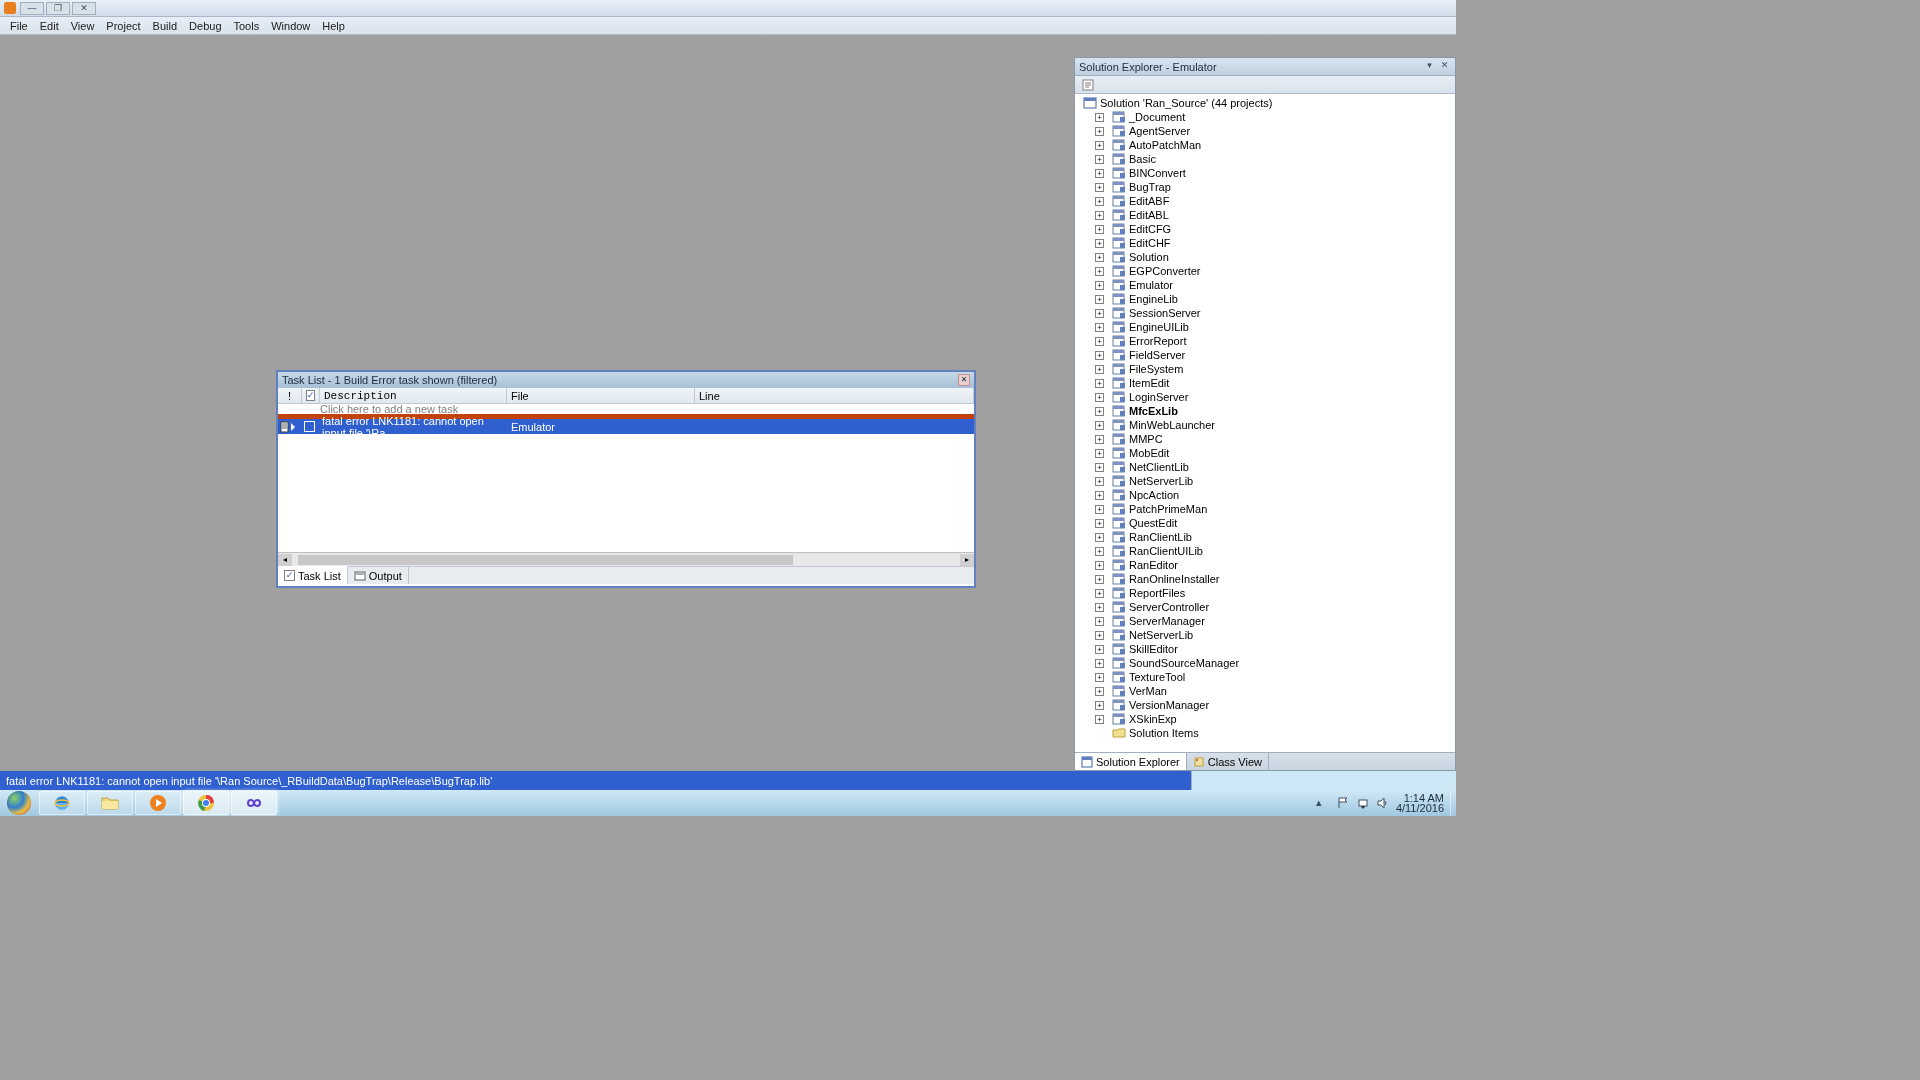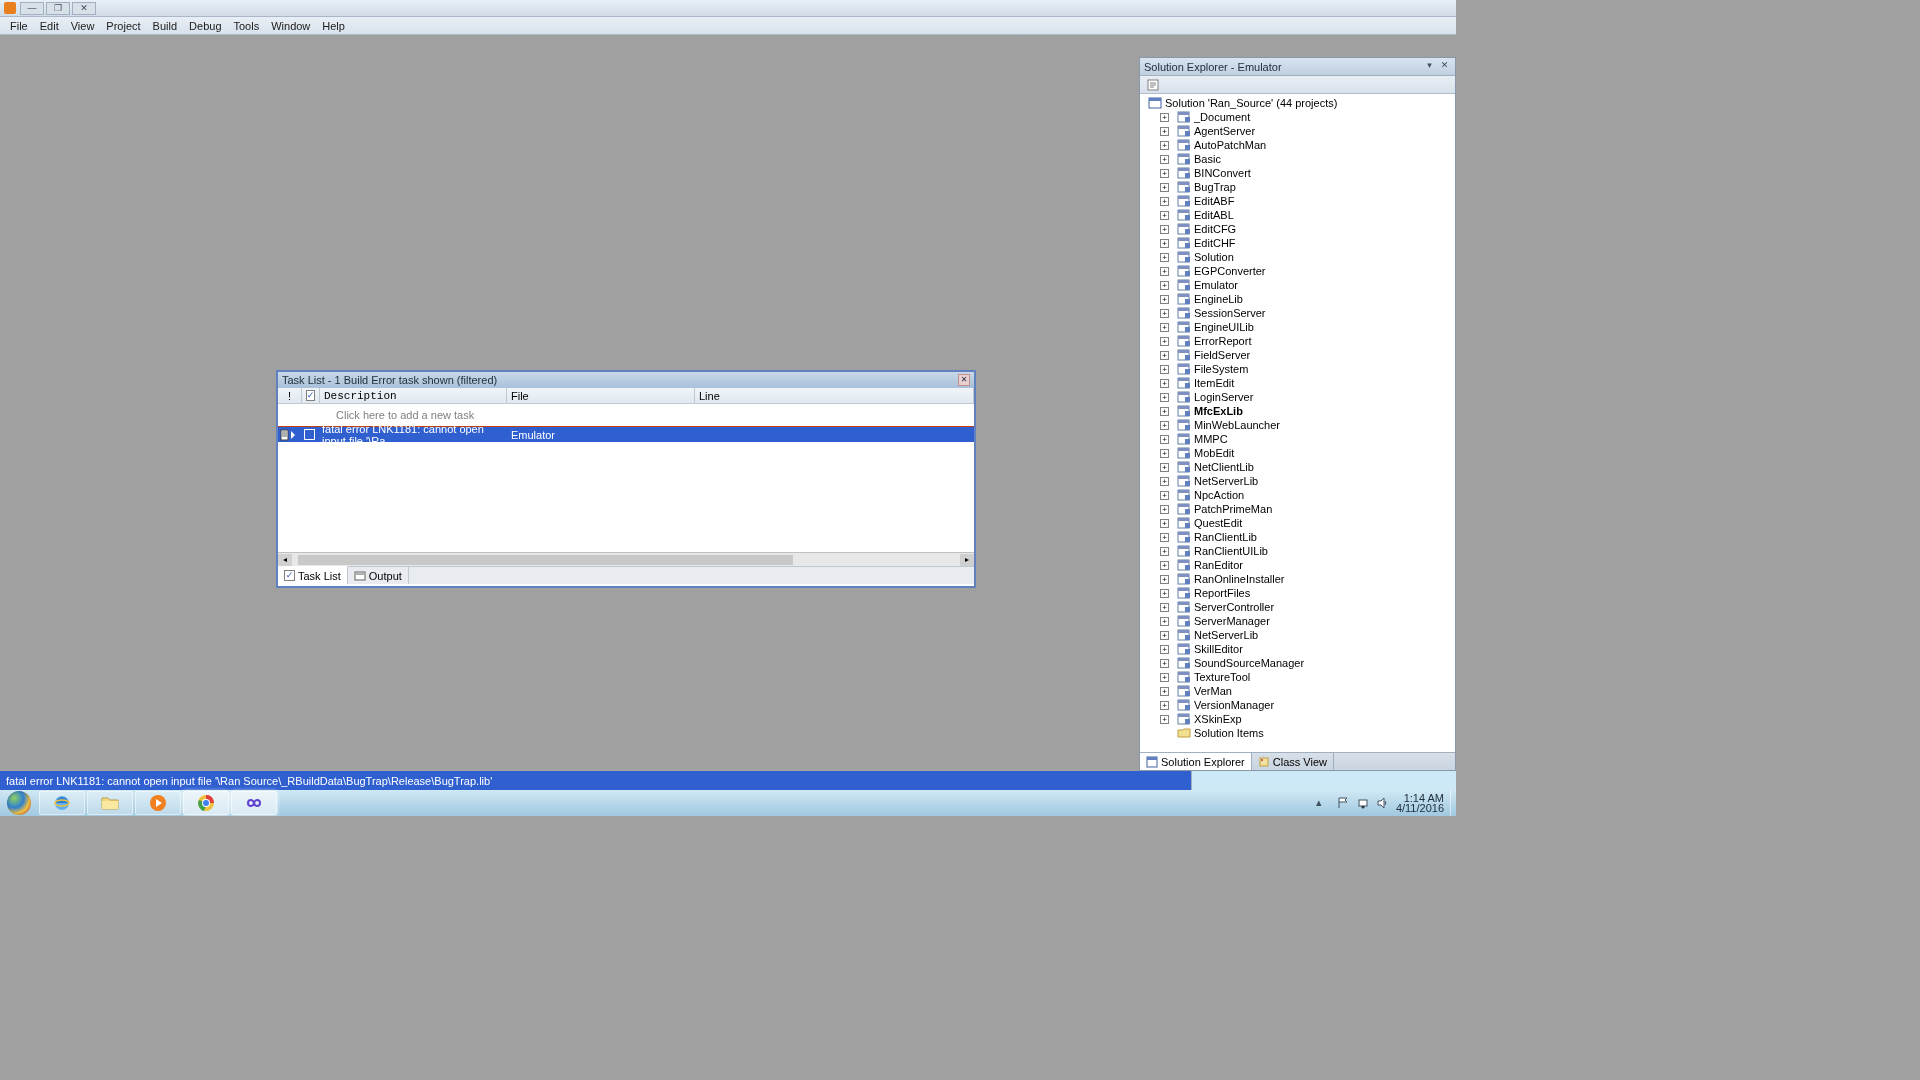--- a/index.html
+++ b/index.html
@@ -24,21 +24,21 @@
 .tb-combo { height:18px; background:#fff; border:1px solid #7a8a9a; display:flex; align-items:center; padding:0 4px; }
 .tb-combo.wide { width:92px; }
 .tb-combo.wider { width:144px;justify-content:center; }
 .tb-combo .dd { margin-left:auto; }
 .ic { width:14px; height:14px; display:inline-block; }
 
 
 .main { position:absolute; top:57px; left:0; right:0; bottom:45px; background:#a0a0a0; }
 
 
-.solexp { position:absolute; top:0; right:0; bottom:0; width:317px; background:#0f766e; border:1px solid #8898a8; display:flex; flex-direction:column; }
+.solexp { position:absolute; top:0; right:0; bottom:0; width:382px; background:#0f766e; border:1px solid #8898a8; display:flex; flex-direction:column; }
 .solexp-title { height:18px; background:linear-gradient(#d8e4f0,#c0d0e0); display:flex; align-items:center; padding:0 4px; font-weight:400; color:#203040; border-bottom:1px solid #a0b0c0; }
 .solexp-title .spacer { flex:1; }
 .solexp-title .pin, .solexp-title .xbtn { width:13px; height:13px; font-size:9px; text-align:center; margin-left:2px; color:#405060; }
 .solexp-tb { height:18px; background:linear-gradient(#e8eef4,#d8e2ec); display:flex; align-items:center; padding:0 4px; border-bottom:1px solid #b0bcc8; }
 .solexp-tree { flex:1; overflow:auto; padding:2px 0; background:#fff; }
 .tree-item { display:flex; align-items:center; height:14px; padding-left:4px; white-space:nowrap; }
 .tree-item.lvl1 { padding-left:8px; }
 .tree-item.lvl2 { padding-left:20px; }
 .expander { width:9px; height:9px; border:1px solid #808080; background:#fff; font-size:8px; line-height:7px; text-align:center; margin-right:2px; color:#000; }
 .tree-icon { width:14px; height:12px; margin-right:3px; display:inline-flex; align-items:center; justify-content:center; }
@@ -55,21 +55,21 @@
 .tl-title .spacer { flex:1; }
 .tl-title .xbox { width:12px; height:12px; background:#e8d0d0; border:1px solid #c09090; font-size:8px; text-align:center; line-height:10px; }
 .tl-body { height:calc(100% - 36px); display:flex; flex-direction:column; }
 .tl-header { height:16px; display:flex; border-bottom:1px solid #c0c8d0; background:linear-gradient(#f0f4f8,#e0e8f0); }
 .tl-header .col { border-right:1px solid #c0c8d0; padding:1px 4px; display:flex; align-items:center; color:#000; }
 .col-bang { width:24px; justify-content:center; }
 .col-chk { width:18px; justify-content:center; }
 .col-desc { width:187px;font-family:Liberation Mono, monospace; }
 .col-file { width:188px; }
 .col-line { flex:1; }
-.tl-hint { height:23px; padding-left:58px; color:#808080; display:flex; align-items:center; border-bottom:1px solid #c2410c; }
+.tl-hint { height:15px; padding-left:42px; color:#808080; display:flex; align-items:center; border-bottom:5px solid #c2410c; }
 .tl-row { height:15px; display:flex; align-items:center; background:#3060d0; color:#fff; }
 .tl-row .rcell { padding:0 2px; display:flex; align-items:center; }
 .tl-row .rcell.rbang { width:24px; }
 .tl-row .rcell.rchk { width:18px; }
 .tl-row .rcell.rdesc { width:187px; overflow:hidden; }
 .tl-row .rcell.rfile { width:188px; overflow:hidden; padding-left:4px; }
 .tl-row .rcell.rline { flex:1; }
 .tl-scroll { height:14px; background:#e8e8e8; display:flex; align-items:center; border-top:1px solid #c0c0c0; margin-top:auto; }
 .tl-scroll .arrow { width:14px; height:12px; background:#d0d0d0; text-align:center; font-size:8px; line-height:12px; }
 .tl-scroll .thumb { width:495px; height:10px; background:#c8c8c8; margin-left:6px; }

